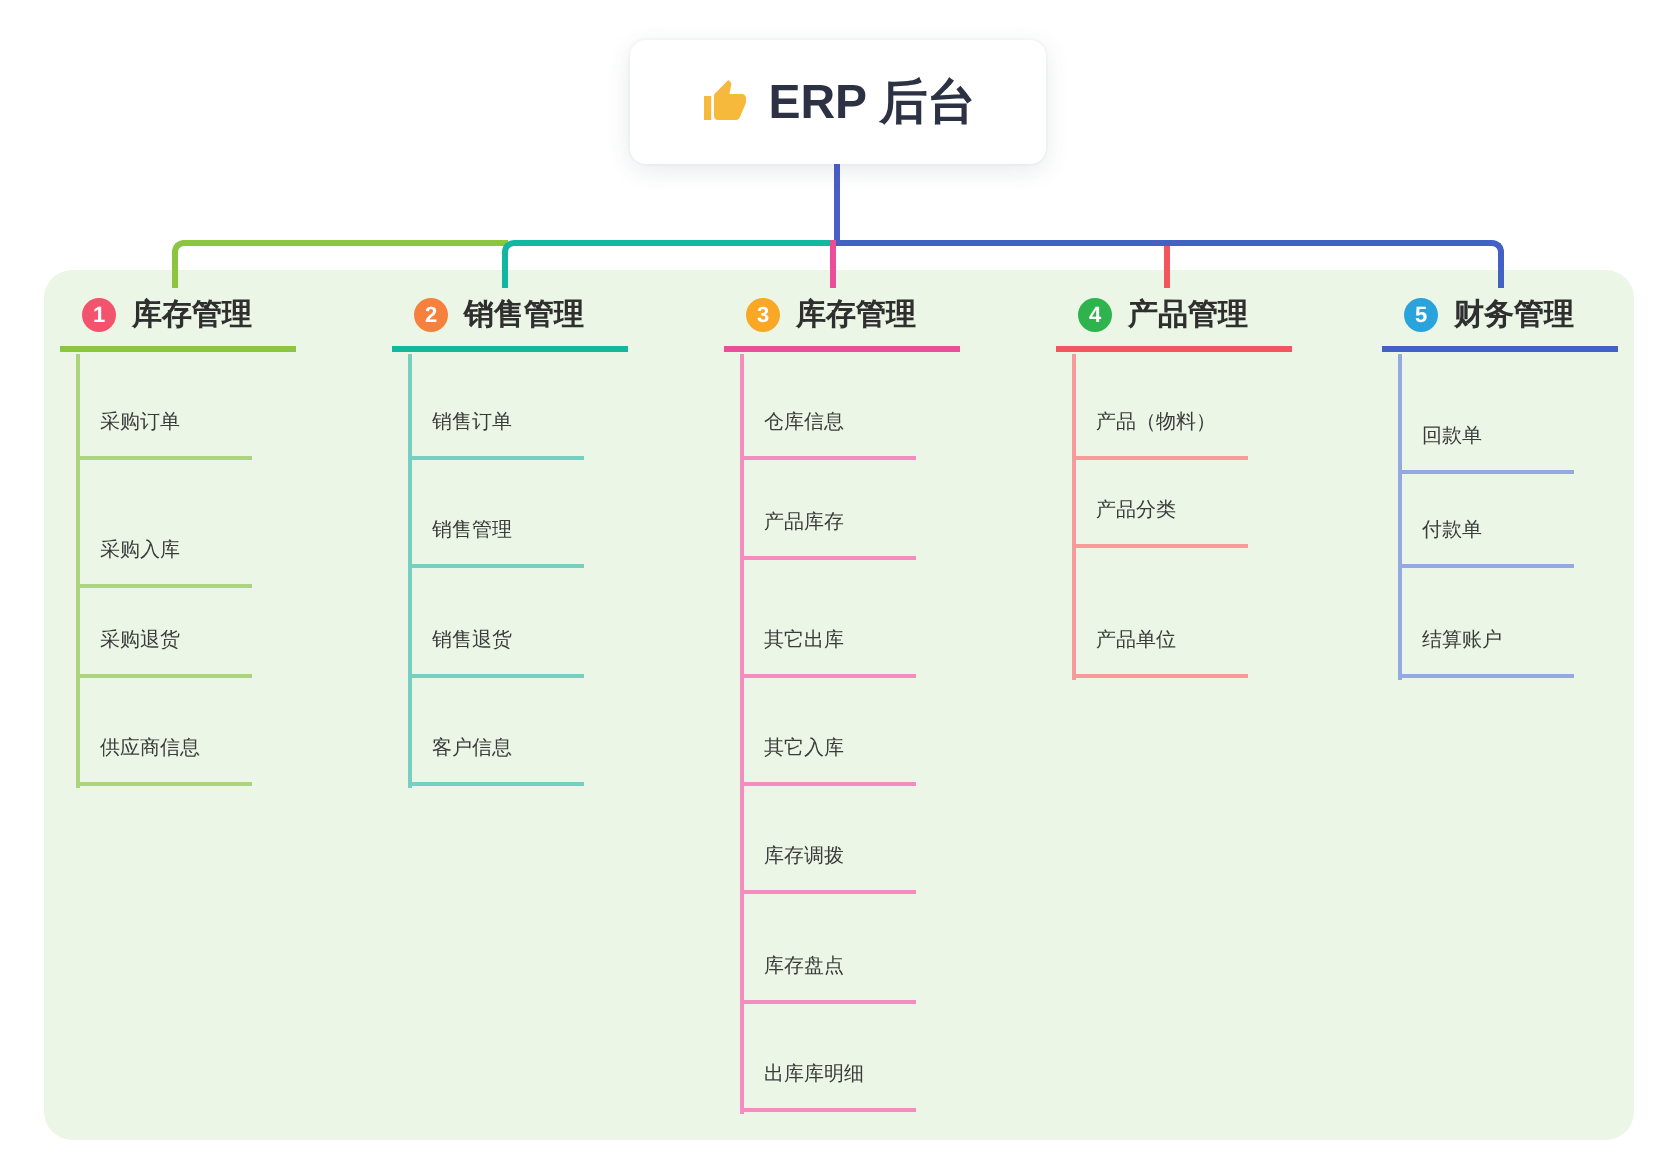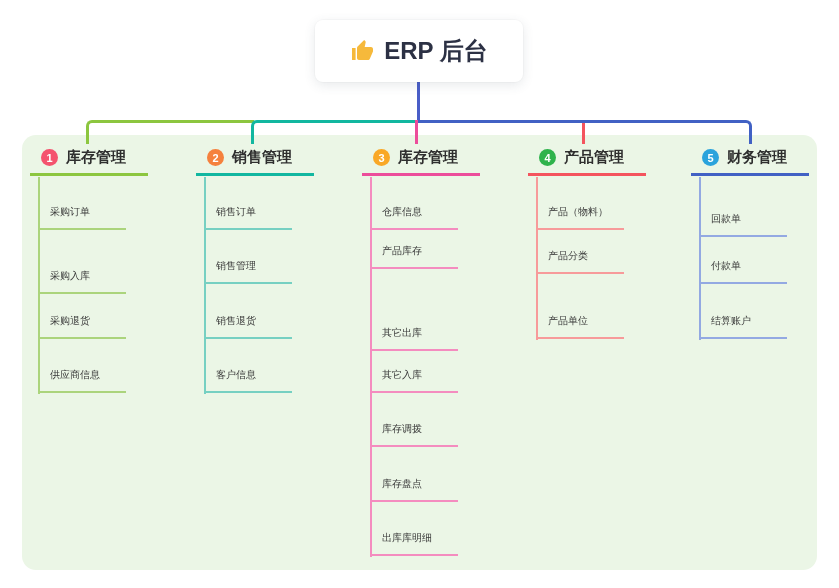--- a/index.html
+++ b/index.html
@@ -108,22 +108,22 @@
   <div class="child" style="top:218px"><span>客户信息</span></div>
 </div>
 
 <div class="branch" style="left: 362px; --c: #ec4d9b; --c2: #f48cbf; --badge: #f9a826;">
   <div class="b-head">
     <span class="badge">3</span>
     <span>库存管理</span>
   </div>
   <div class="spine" style="height:380px"></div>
   <div class="child" style="top:55px"><span>仓库信息</span></div>
-  <div class="child" style="top:94px"><span>产品库存</span></div>
-  <div class="child" style="top:176px"><span>其它出库</span></div>
+  <div class="child" style="top:105px"><span>产品库存</span></div>
+  <div class="child" style="top:164px"><span>其它出库</span></div>
   <div class="child" style="top:218px"><span>其它入库</span></div>
   <div class="child" style="top:272px"><span>库存调拨</span></div>
   <div class="child" style="top:327px"><span>库存盘点</span></div>
   <div class="child" style="top:381px"><span>出库库明细</span></div>
 </div>
 
 <div class="branch" style="left: 528px; --c: #f4545e; --c2: #f79a9a; --badge: #2fb34c;">
   <div class="b-head">
     <span class="badge">4</span>
     <span>产品管理</span>

